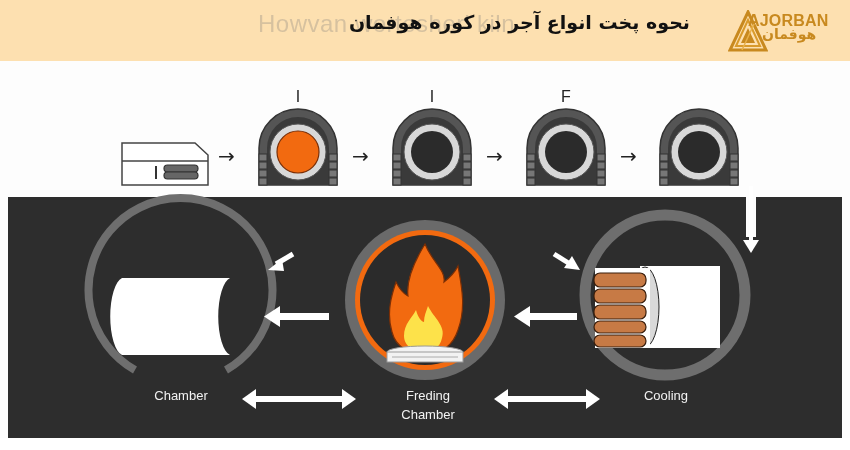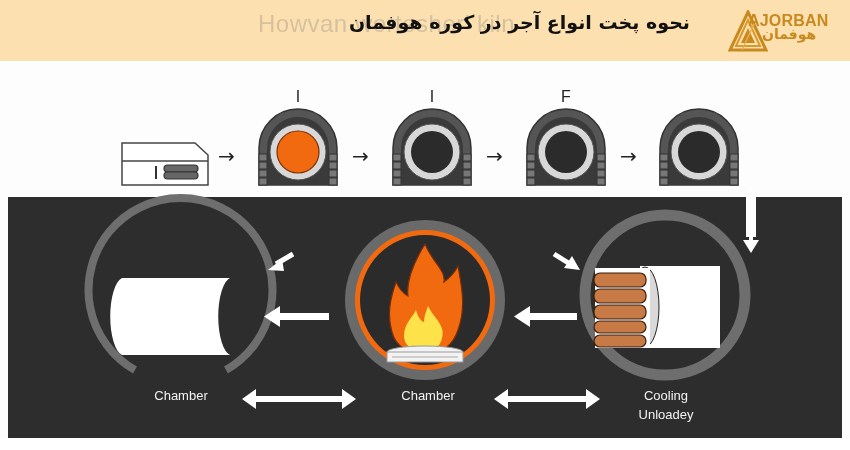--- a/index.html
+++ b/index.html
@@ -195,20 +195,20 @@
       <rect x="506" y="396" width="84" height="6" fill="#ffffff"></rect>
       <polygon points="494,399 508,389 508,409" fill="#ffffff"></polygon>
       <polygon points="600,399 586,389 586,409" fill="#ffffff"></polygon>
     </g>
   </svg>
 
   <div class="chamber-label" style="left:111px;top:386px">
     <div>Chamber</div>
   </div>
   <div class="chamber-label" style="left:358px;top:386px">
+    <div>Freding</div>
     <div>Chamber</div>
   </div>
   <div class="chamber-label" style="left:596px;top:386px">
     <div>Cooling</div>
-    <div>Unloadey</div>
   </div>
 
 </div>
 
 </body></html>

